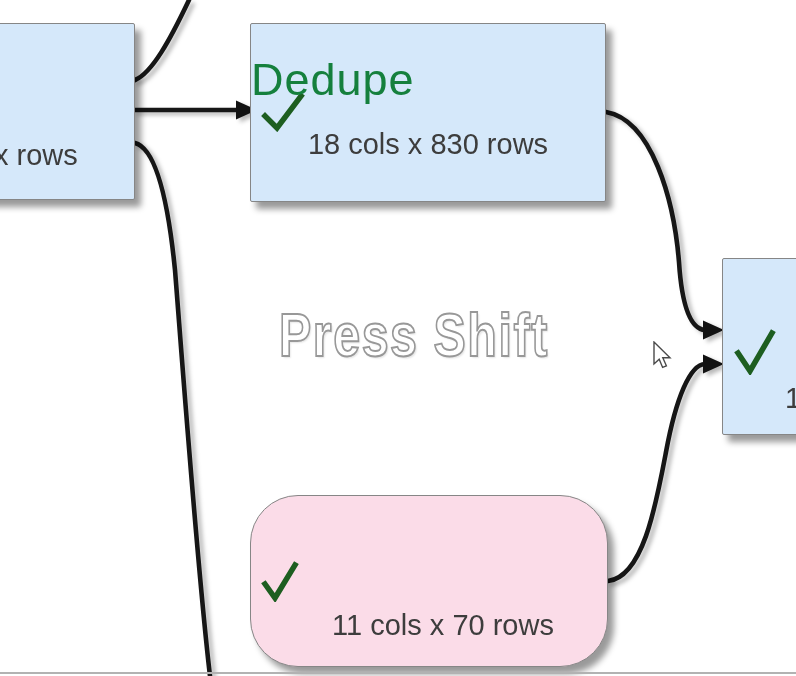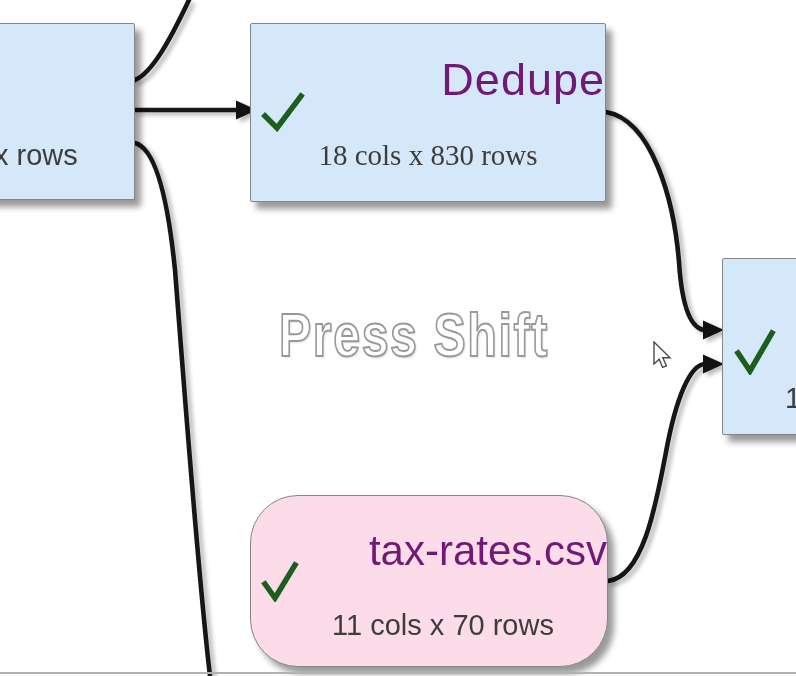--- a/index.html
+++ b/index.html
@@ -18,24 +18,23 @@
   .connectors path{fill:none;stroke:#161616;stroke-width:4.6;stroke-linecap:round;}
   .connectors polygon{fill:#121212;stroke:none;}
   .node{
     position:absolute;
     border:1.5px solid #868686;
     box-shadow:6px 7px 6px rgba(0,0,0,0.40);
   }
   .node.blue{background:#d5e8fa;border-radius:2px;}
   .node.pink{background:#fbdce8;border-radius:48px;}
   .node-title{
-    position:absolute;left:0;right:0;text-align:right;
-    color:#701a75;font-size:45px;line-height:45px;letter-spacing:1px;
+    position:absolute;left:0;right:0;text-align:left;
+    color:#15803d;font-size:45px;line-height:45px;letter-spacing:1px;
     white-space:nowrap;
-    margin-left:28px;
   }
   .node-sub{
     position:absolute;left:0;right:0;text-align:center;
     color:#3d3d3d;font-size:29px;line-height:29px;
     white-space:nowrap;
   }
   .node-sub.frag{left:auto;right:auto;text-align:left;}
   .check{position:absolute;}
   .check polyline{fill:none;stroke:#1d5e20;stroke-width:5.5;stroke-linecap:square;stroke-linejoin:miter;}
   .hint{
@@ -73,35 +72,34 @@
 
   <div class="node blue" style="left:-223px;top:23px;width:358px;height:177px;">
     <div class="node-sub frag" style="left:216px;top:117px;">x rows</div>
   </div>
 
   <div class="node blue" style="left:250px;top:23px;width:356px;height:179px;">
     <svg class="check" style="left:10px;top:68px;" width="44" height="40" viewBox="0 0 44 40">
       <polyline points="4,24 16,36 40,4"></polyline>
     </svg>
     <div class="node-title" style="top:33px;">Dedupe</div>
-    <div class="node-sub" style="top:117px;font-family:Liberation Serif, serif;">18 cols x 830 rows</div>
+    <div class="node-sub" style="top:106px;">18 cols x 830 rows</div>
   </div>
 
   <div class="node blue" style="left:722px;top:258px;width:330px;height:177px;">
     <svg class="check" style="left:11px;top:68px;" width="42" height="48" viewBox="0 0 42 48">
       <polyline points="4,26 16,44 38,6"></polyline>
     </svg>
     <div class="node-sub frag" style="left:62px;top:125px;">1</div>
   </div>
 
   <div class="node pink" style="left:250px;top:495px;width:358px;height:172px;">
     <svg class="check" style="left:10px;top:64px;" width="38" height="42" viewBox="0 0 38 42">
       <polyline points="4,24 14,38 34,5"></polyline>
     </svg>
-    <div class="node-title" style="top:34px;font-size:42px;line-height:42px;letter-spacing:0;">tax-rates.csv</div>
     <div class="node-sub" style="top:115px;margin-left:28px;">11 cols x 70 rows</div>
   </div>
 
   <div class="hint">Press Shift</div>
 
   <div class="bottom-divider"></div>
 
   <svg class="cursor" width="26" height="32" viewBox="0 0 26 32">
     <polygon points="6,1 6,23 11.2,18.2 14.6,26.4 18.4,24.8 14.8,16.8 22,16.8" fill="#ffffff" stroke="#4a4a4a" stroke-width="1.4" stroke-linejoin="miter"></polygon>
   </svg>

